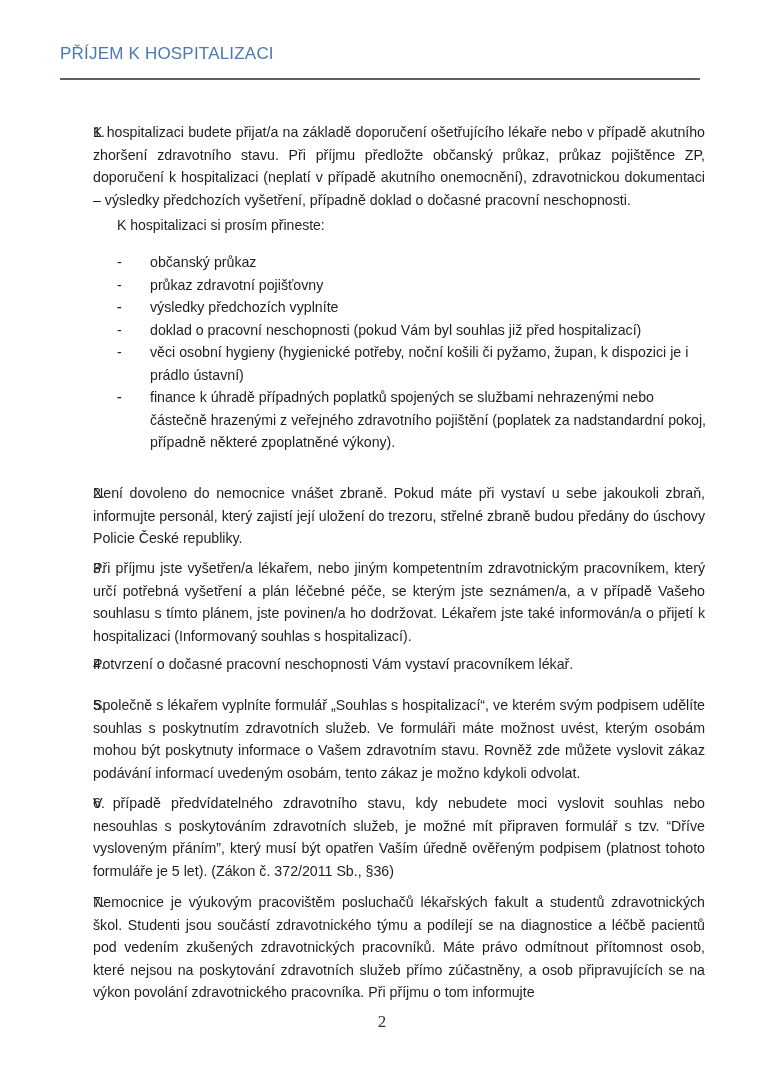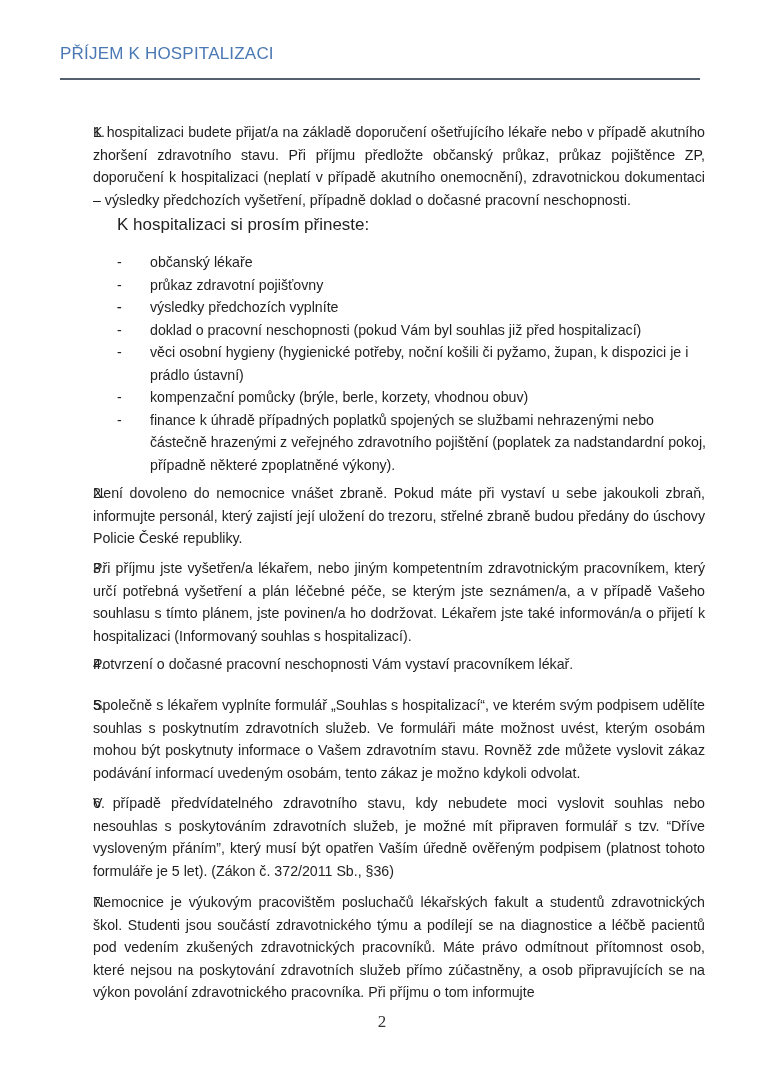--- a/index.html
+++ b/index.html
@@ -7,21 +7,21 @@
          font-family: "Liberation Sans", "DejaVu Sans", sans-serif; color: #1f1f1f; }
   .page { position: absolute; left: 0; top: 0; width: 764px; height: 844px; }
   .title { position: absolute; left: 60px; top: 44px; font-size: 17px; color: #4a78b4;
            letter-spacing: 0.2px; font-weight: normal; }
   .rule { position: absolute; left: 60px; top: 78px; width: 640px; height: 0;
           border-top: 2px solid #55606e; }
   .item { position: absolute; left: 93px; width: 612px; font-size: 14.2px; line-height: 22.5px;
           text-align: justify; }
   .item .num { position: absolute; left: 0; top: 0; }
   .item .txt { display: block; }
-  .sub-intro { position: absolute; left: 117px; font-size: 17px; line-height: 22.5px; }
+  .sub-intro { position: absolute; left: 117px; font-size: 14px; line-height: 22.5px; }
   .bullets { position: absolute; left: 117px; width: 590px; font-size: 14.2px; line-height: 22.5px; margin: 0; padding: 0; list-style: none; }
   .bullets li { position: relative; padding-left: 33px; }
   .bullets li .dash { position: absolute; left: 26px; transform: translateX(-26px); }
   .pagenum { position: absolute; left: 0; width: 764px; top: 1012px; text-align: center;
              font-family: "Liberation Serif", serif; font-size: 17px; color: #333; }
 </style>
 </head>
 <body>
 
 <div class="page">
@@ -29,27 +29,27 @@
   <div class="rule"></div>
 
   <div class="item" style="top:121px;">
     <span class="num">1.</span>
     <span class="txt">K hospitalizaci budete přijat/a na základě doporučení ošetřujícího lékaře nebo v případě akutního zhoršení zdravotního stavu. Při příjmu předložte občanský průkaz, průkaz pojištěnce ZP, doporučení k hospitalizaci (neplatí v případě akutního onemocnění), zdravotnickou dokumentaci – výsledky předchozích vyšetření, případně doklad o dočasné pracovní neschopnosti.</span>
   </div>
 
   <div class="sub-intro" style="top:214px;">K hospitalizaci si prosím přineste:</div>
 
   <ul class="bullets" style="top:251px;">
-    <li><span class="dash">-</span><span>občanský lékaře</span></li>
+    <li><span class="dash">-</span><span>občanský průkaz</span></li>
     <li><span class="dash">-</span><span>průkaz zdravotní pojišťovny</span></li>
     <li><span class="dash">-</span></li>
     <li><span class="dash">-</span><span>výsledky předchozích vyplníte</span></li>
     <li><span class="dash">-</span><span>doklad o pracovní neschopnosti (pokud Vám byl souhlas již před hospitalizací)</span></li>
     <li><span class="dash">-</span><span>věci osobní hygieny (hygienické potřeby, noční košili či pyžamo, župan, k dispozici je i prádlo ústavní)</span></li>
-    <li><span class="dash">-</span><span>kompenzační pomůcky (brýle, berle, korzety, vhodnou obuv)</span></li>
+    <li><span class="dash">-</span></li>
     <li><span class="dash">-</span><span>finance k úhradě případných poplatků spojených se službami nehrazenými nebo částečně hrazenými z veřejného zdravotního pojištění (poplatek za nadstandardní pokoj, případně některé zpoplatněné výkony).</span></li>
   </ul>
 
   <div class="item" style="top:482px;">
     <span class="num">2.</span>
     <span class="txt">Není dovoleno do nemocnice vnášet zbraně. Pokud máte při vystaví u sebe jakoukoli zbraň, informujte personál, který zajistí její uložení do trezoru, střelné zbraně budou předány do úschovy Policie České republiky.</span>
   </div>
 
   <div class="item" style="top:557px;">
     <span class="num">3.</span>

